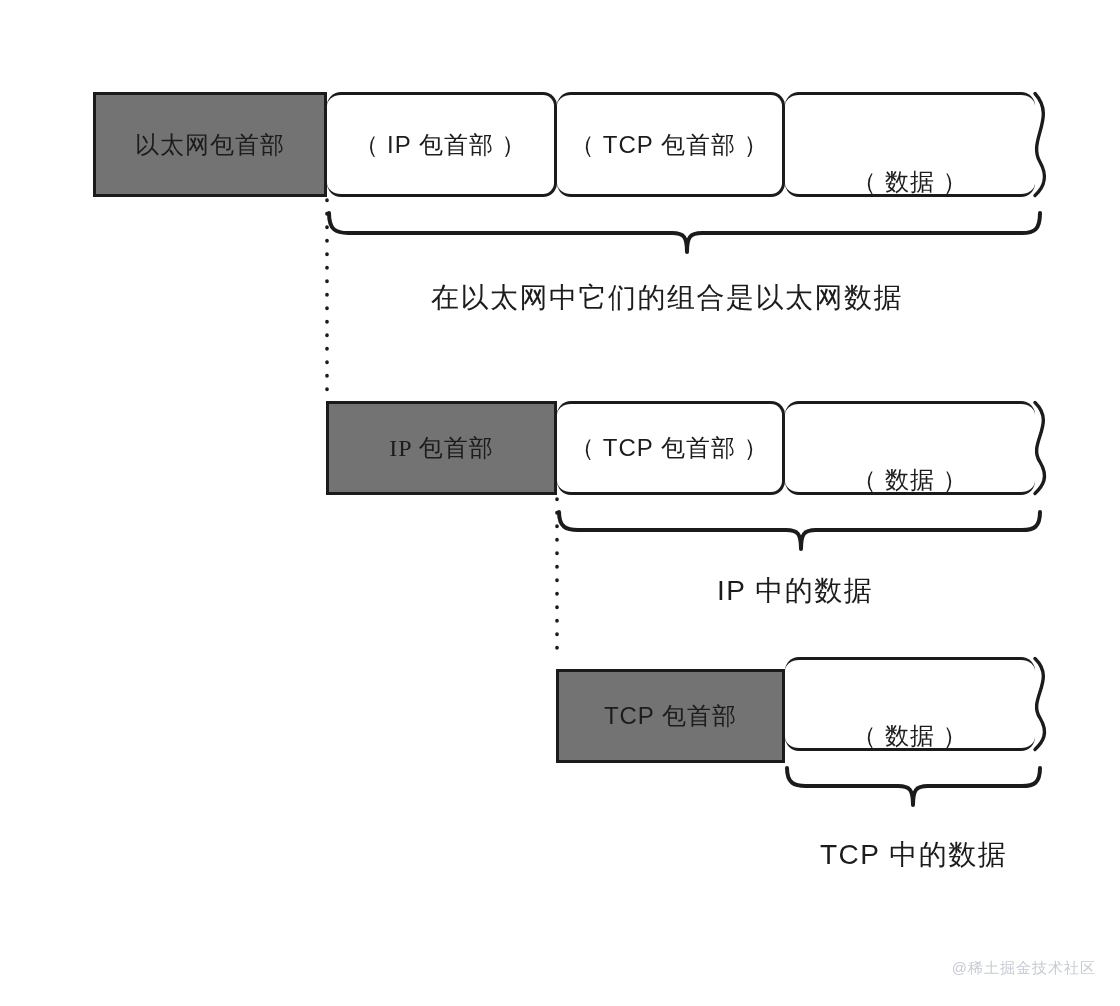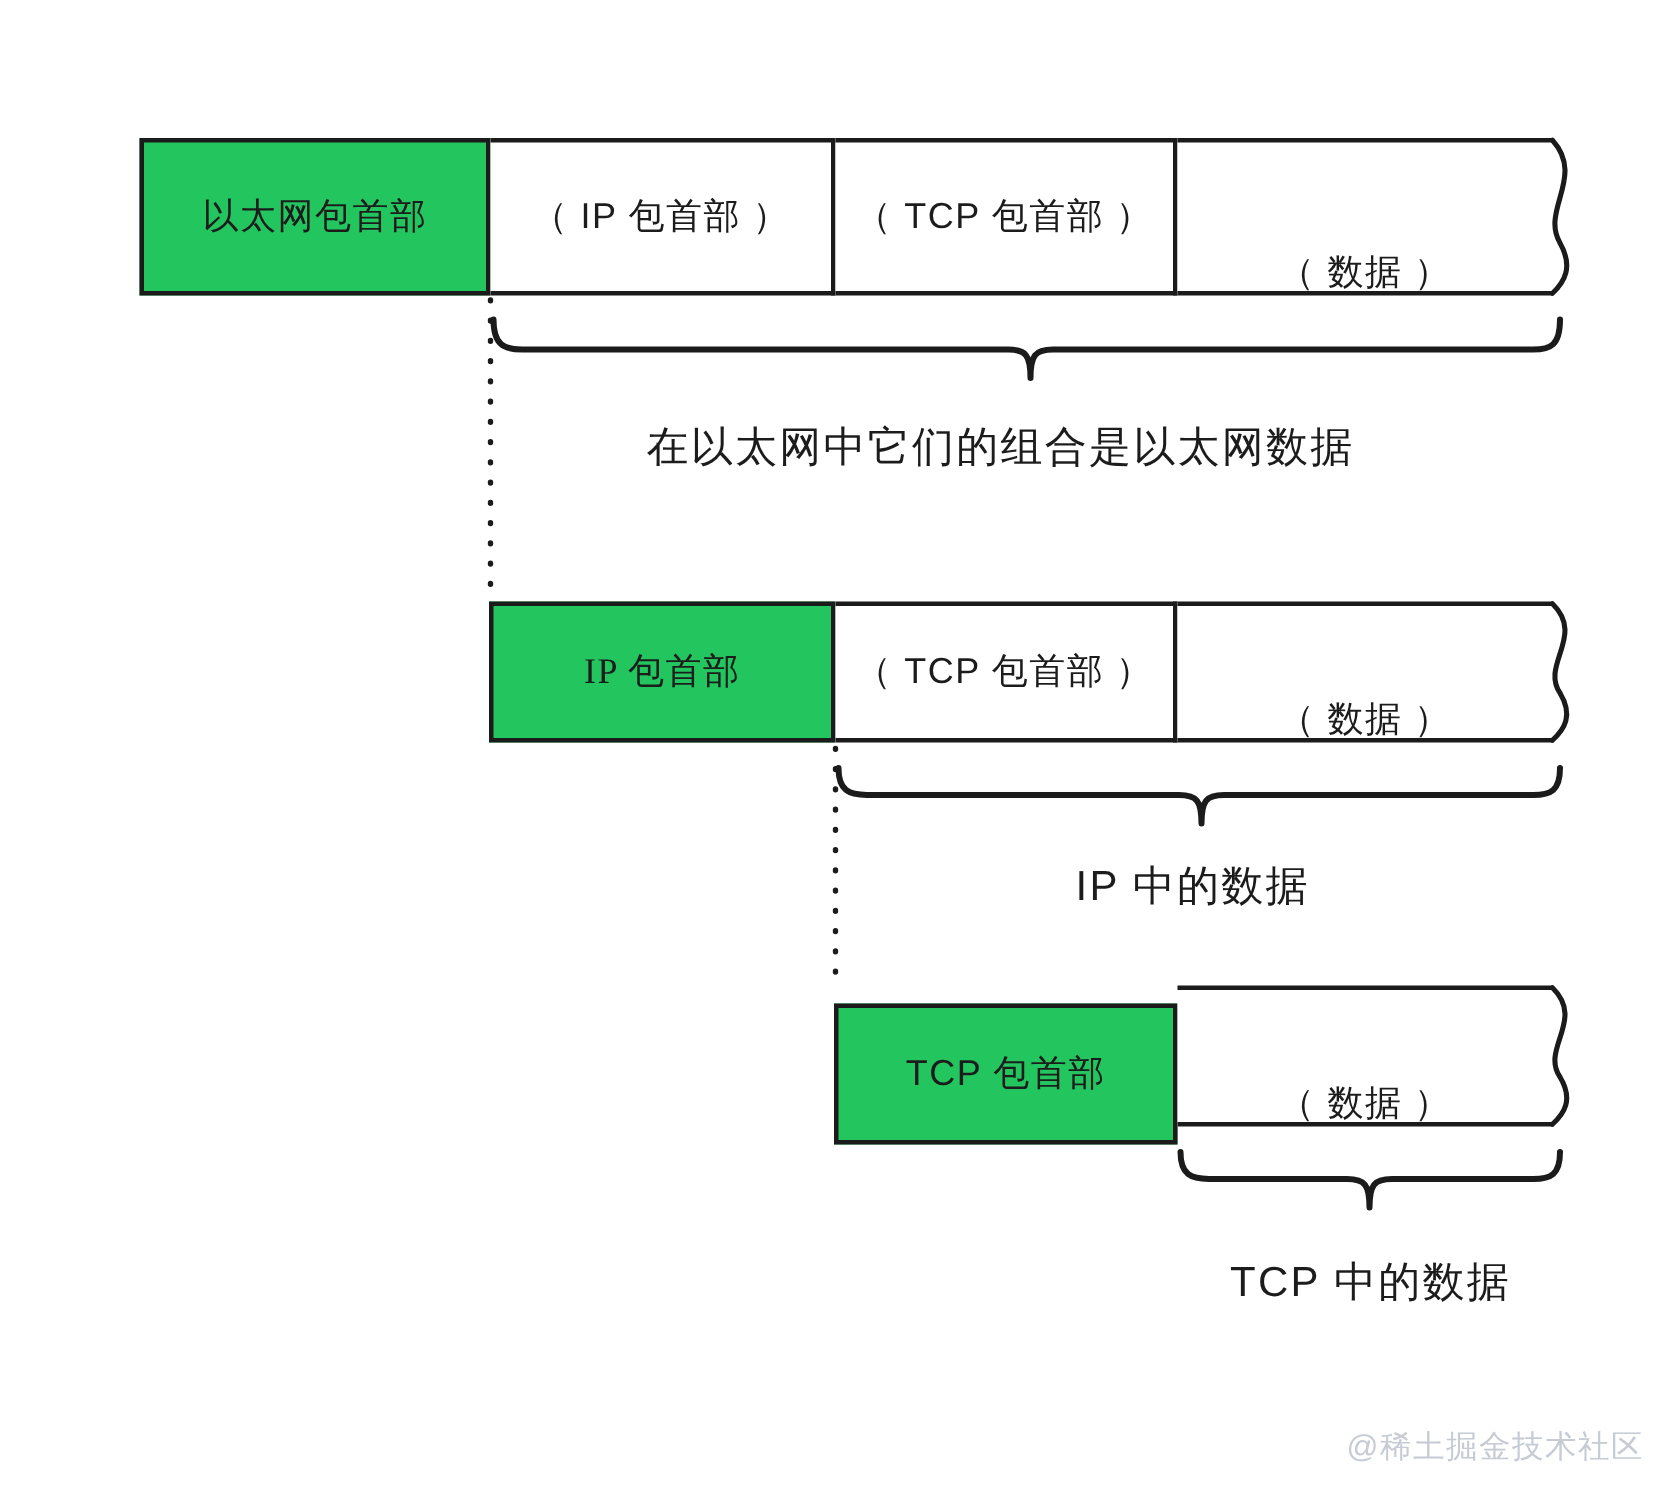--- a/index.html
+++ b/index.html
@@ -36,25 +36,26 @@
     background: #ffffff;
     display: flex;
     align-items: center;
     justify-content: center;
     font-size: 24px;
     letter-spacing: 1px;
     color: #1c1c1c;
     white-space: nowrap;
   }
   .field.header {
-    background: #22c55e;
+    background: #737373;
     text-align: center;
   }
   .field.no-left {
     border-left: none;
+    border-radius: 14px;
   }
   .field.tail {
     border-right: none;
     background: transparent;
     align-items: flex-end;
   }
   .field-label {
     display: block;
     line-height: 1;
   }
@@ -64,21 +65,21 @@
     font-size: 28px;
     color: #1c1c1c;
     white-space: nowrap;
     letter-spacing: 1.5px;
   }
   
   .watermark {
     position: absolute;
     right: 24px;
     bottom: 28px;
-    font-size: 21px;
+    font-size: 15px;
     color: #c6cbd4;
     letter-spacing: 1px;
     white-space: nowrap;
   }
 </style>
 </head>
 <body>
 
 <div id="canvas">
 

